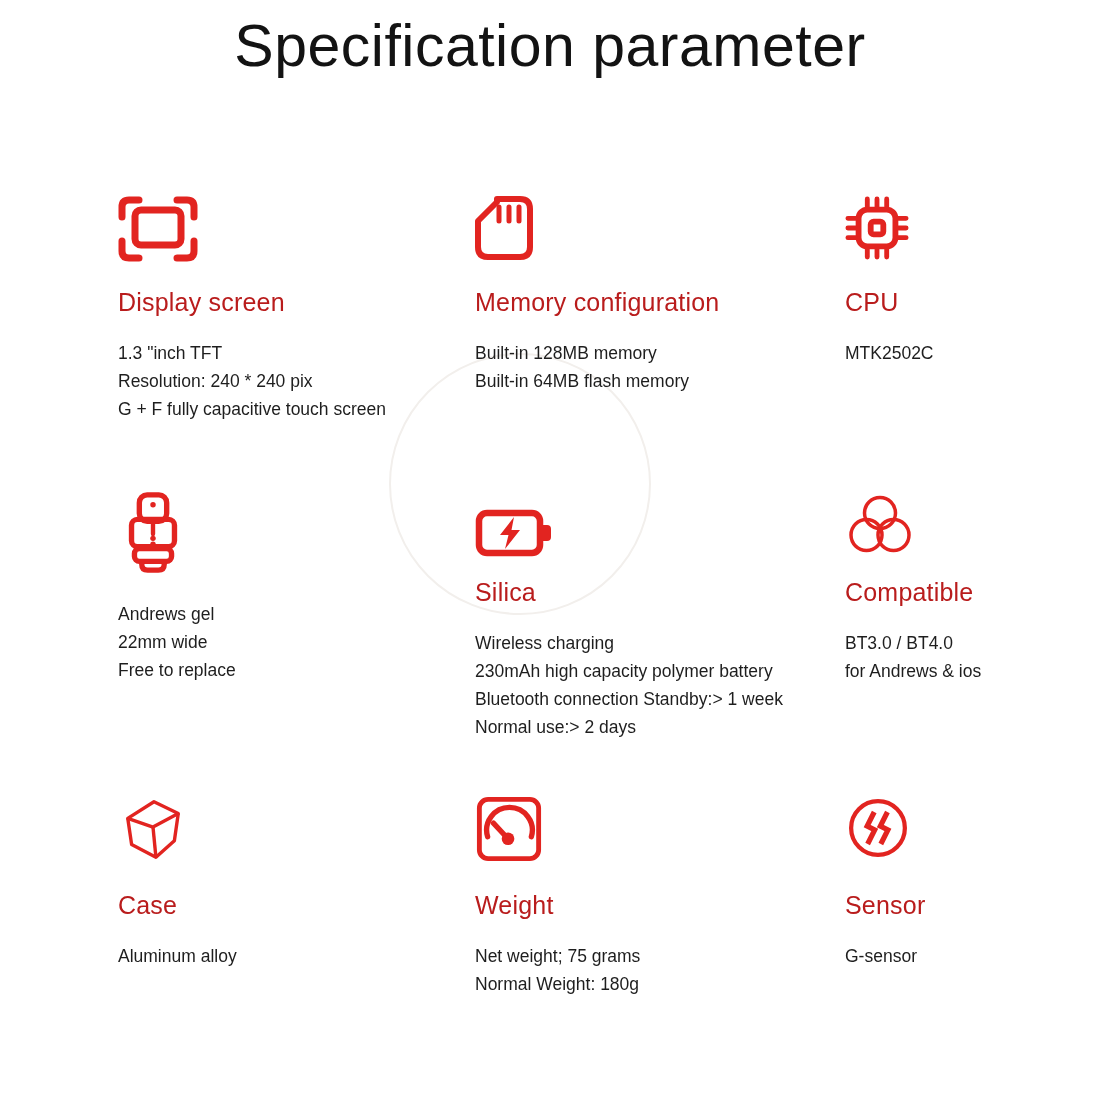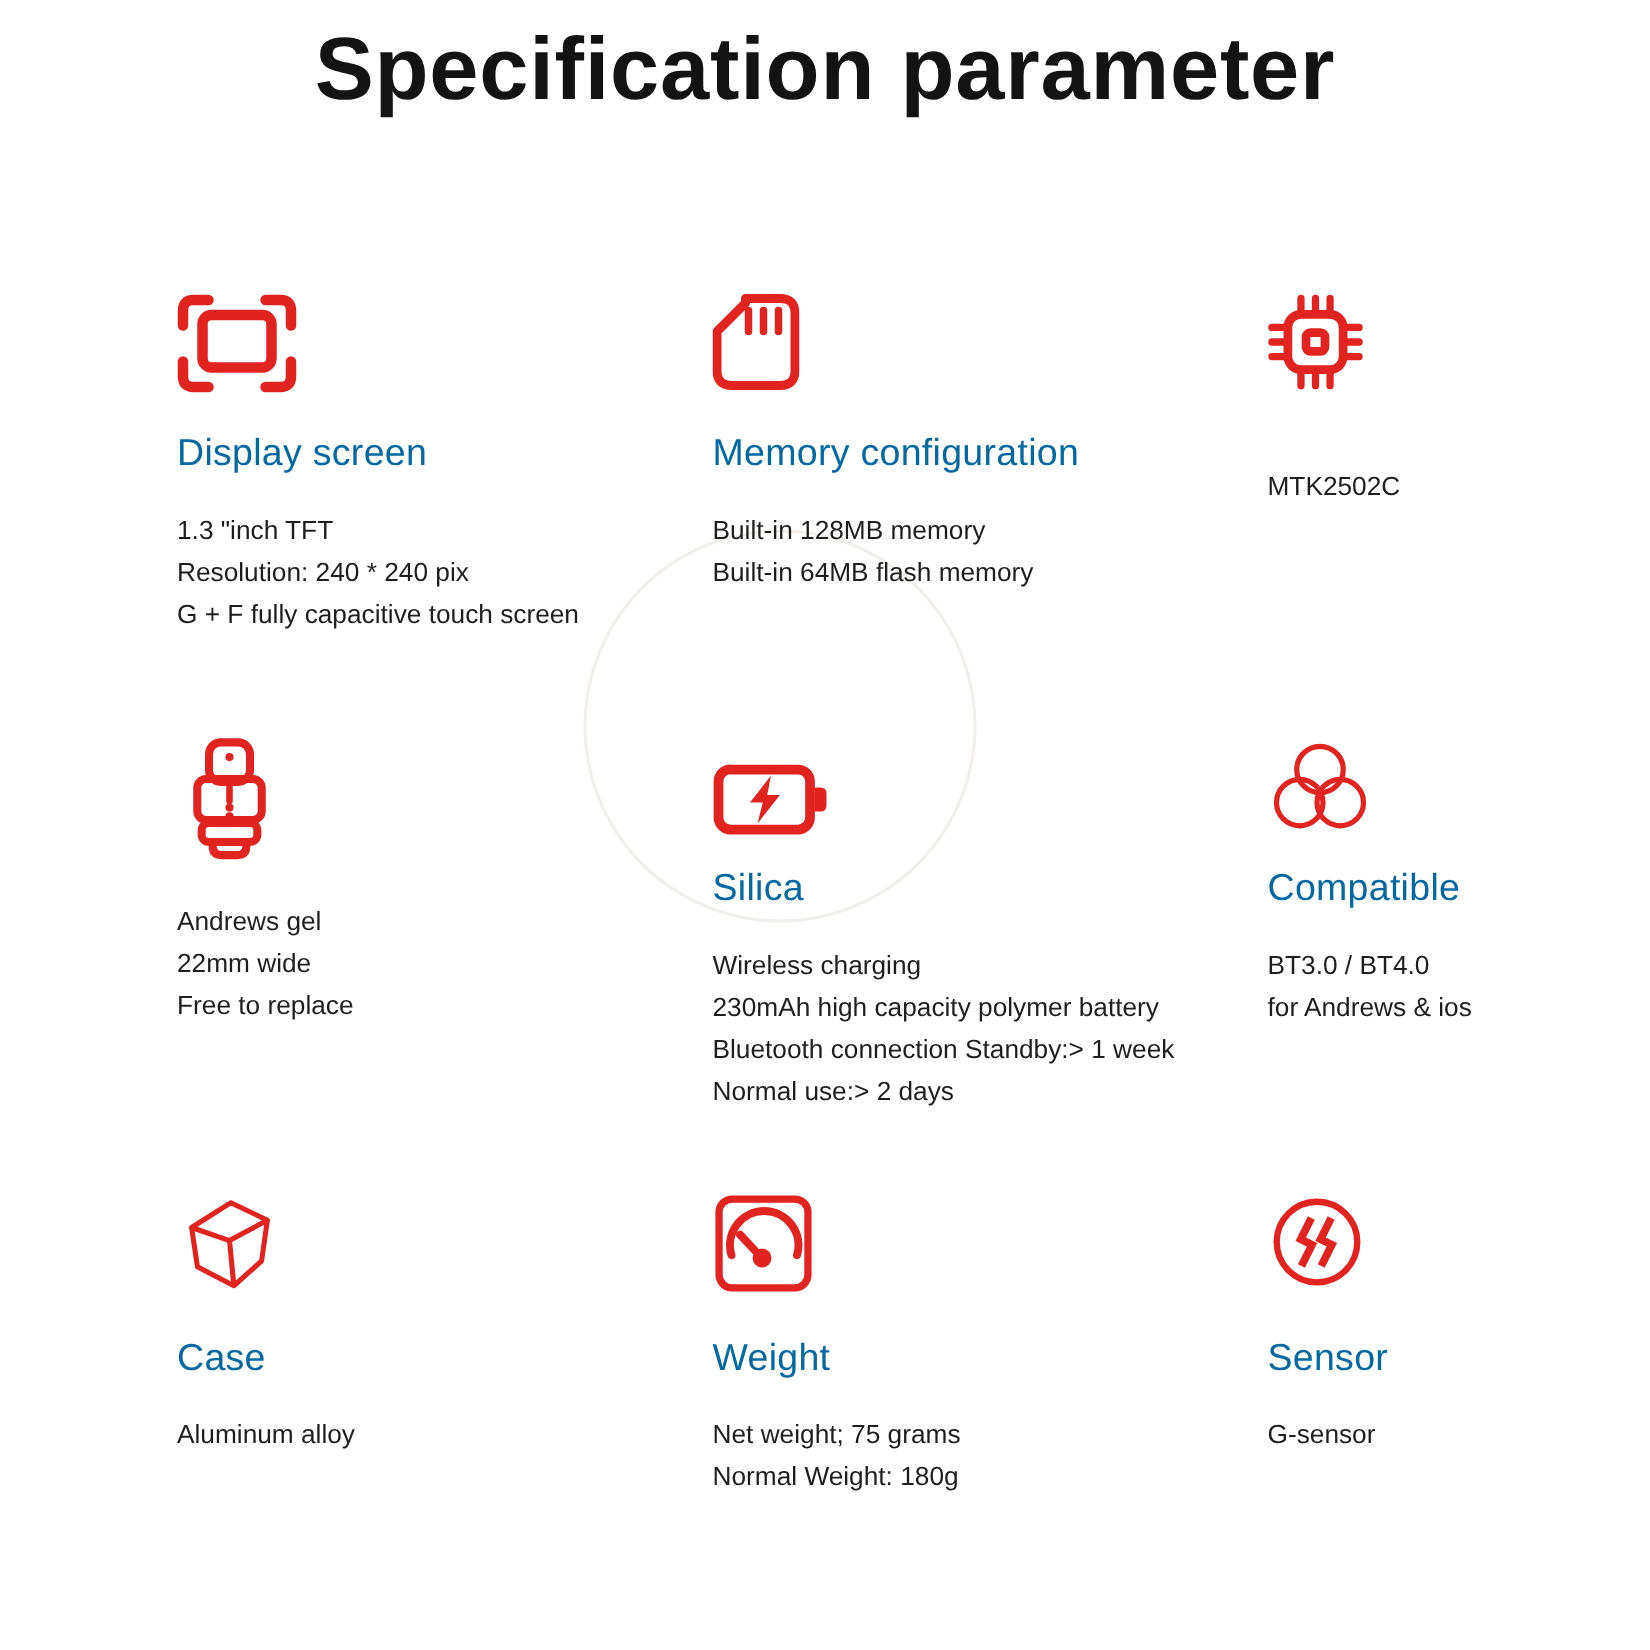--- a/index.html
+++ b/index.html
@@ -18,21 +18,21 @@
     height: 1100px;
     background: #ffffff;
   }
   .page-title {
     position: absolute;
     top: 12px;
     left: 0;
     width: 100%;
     text-align: center;
     font-size: 59px;
-    font-weight: 700;
+    font-weight: 400;
     letter-spacing: 0.5px;
     color: #131313;
     margin: 0;
   }
   .watermark-circle {
     position: absolute;
     left: 389px;
     top: 353px;
     width: 258px;
     height: 258px;
@@ -56,21 +56,21 @@
   }
   .row2 .icon-wrap { height: 86px; }
   .row3 .icon-wrap { height: 96px; }
   .icon-wrap svg { color: var(--accent, #e22420); display: block; }
   .cell-battery svg { margin-top: 12px; }
   .cell-compatible svg { margin-top: 2px; }
   .spec-heading {
     margin: 0;
     font-size: 25px;
     font-weight: 500;
-    color: #0369a1;
+    color: #b91c1c;
     letter-spacing: 0.2px;
     white-space: nowrap;
   }
   .spec-lines {
     margin-top: 22px;
   }
   .spec-line {
     font-size: 17.5px;
     line-height: 28px;
     color: #1e1e1e;
@@ -121,20 +121,21 @@
     </div>
 
     <div class="cell row1">
       <div class="icon-wrap">
         <svg width="64" height="64" viewBox="0 0 66 66" fill="none" stroke="currentColor">
           <rect x="14" y="14" width="38" height="38" rx="9" stroke-width="6"></rect>
           <rect x="26.5" y="26.5" width="13" height="13" rx="3" stroke-width="6"></rect>
           <path d="M23 3v8 M33 3v8 M43 3v8 M23 55v8 M33 55v8 M43 55v8 M3 23h8 M3 33h8 M3 43h8 M55 23h8 M55 33h8 M55 43h8" stroke-width="5" stroke-linecap="round"></path>
         </svg>
       </div>
+      <h3 class="spec-heading">CPU</h3>
       <div class="spec-lines">
         <div class="spec-line">MTK2502C</div>
       </div>
     </div>
 
     <div class="cell row2 cell-straps">
       <div class="icon-wrap">
         <svg width="70" height="82" viewBox="0 0 70 84" fill="none" stroke="currentColor">
           <rect x="21" y="3" width="28" height="27" rx="8" stroke-width="5.5"></rect>
           <circle cx="35" cy="13" r="2.8" fill="currentColor" stroke="none"></circle>

